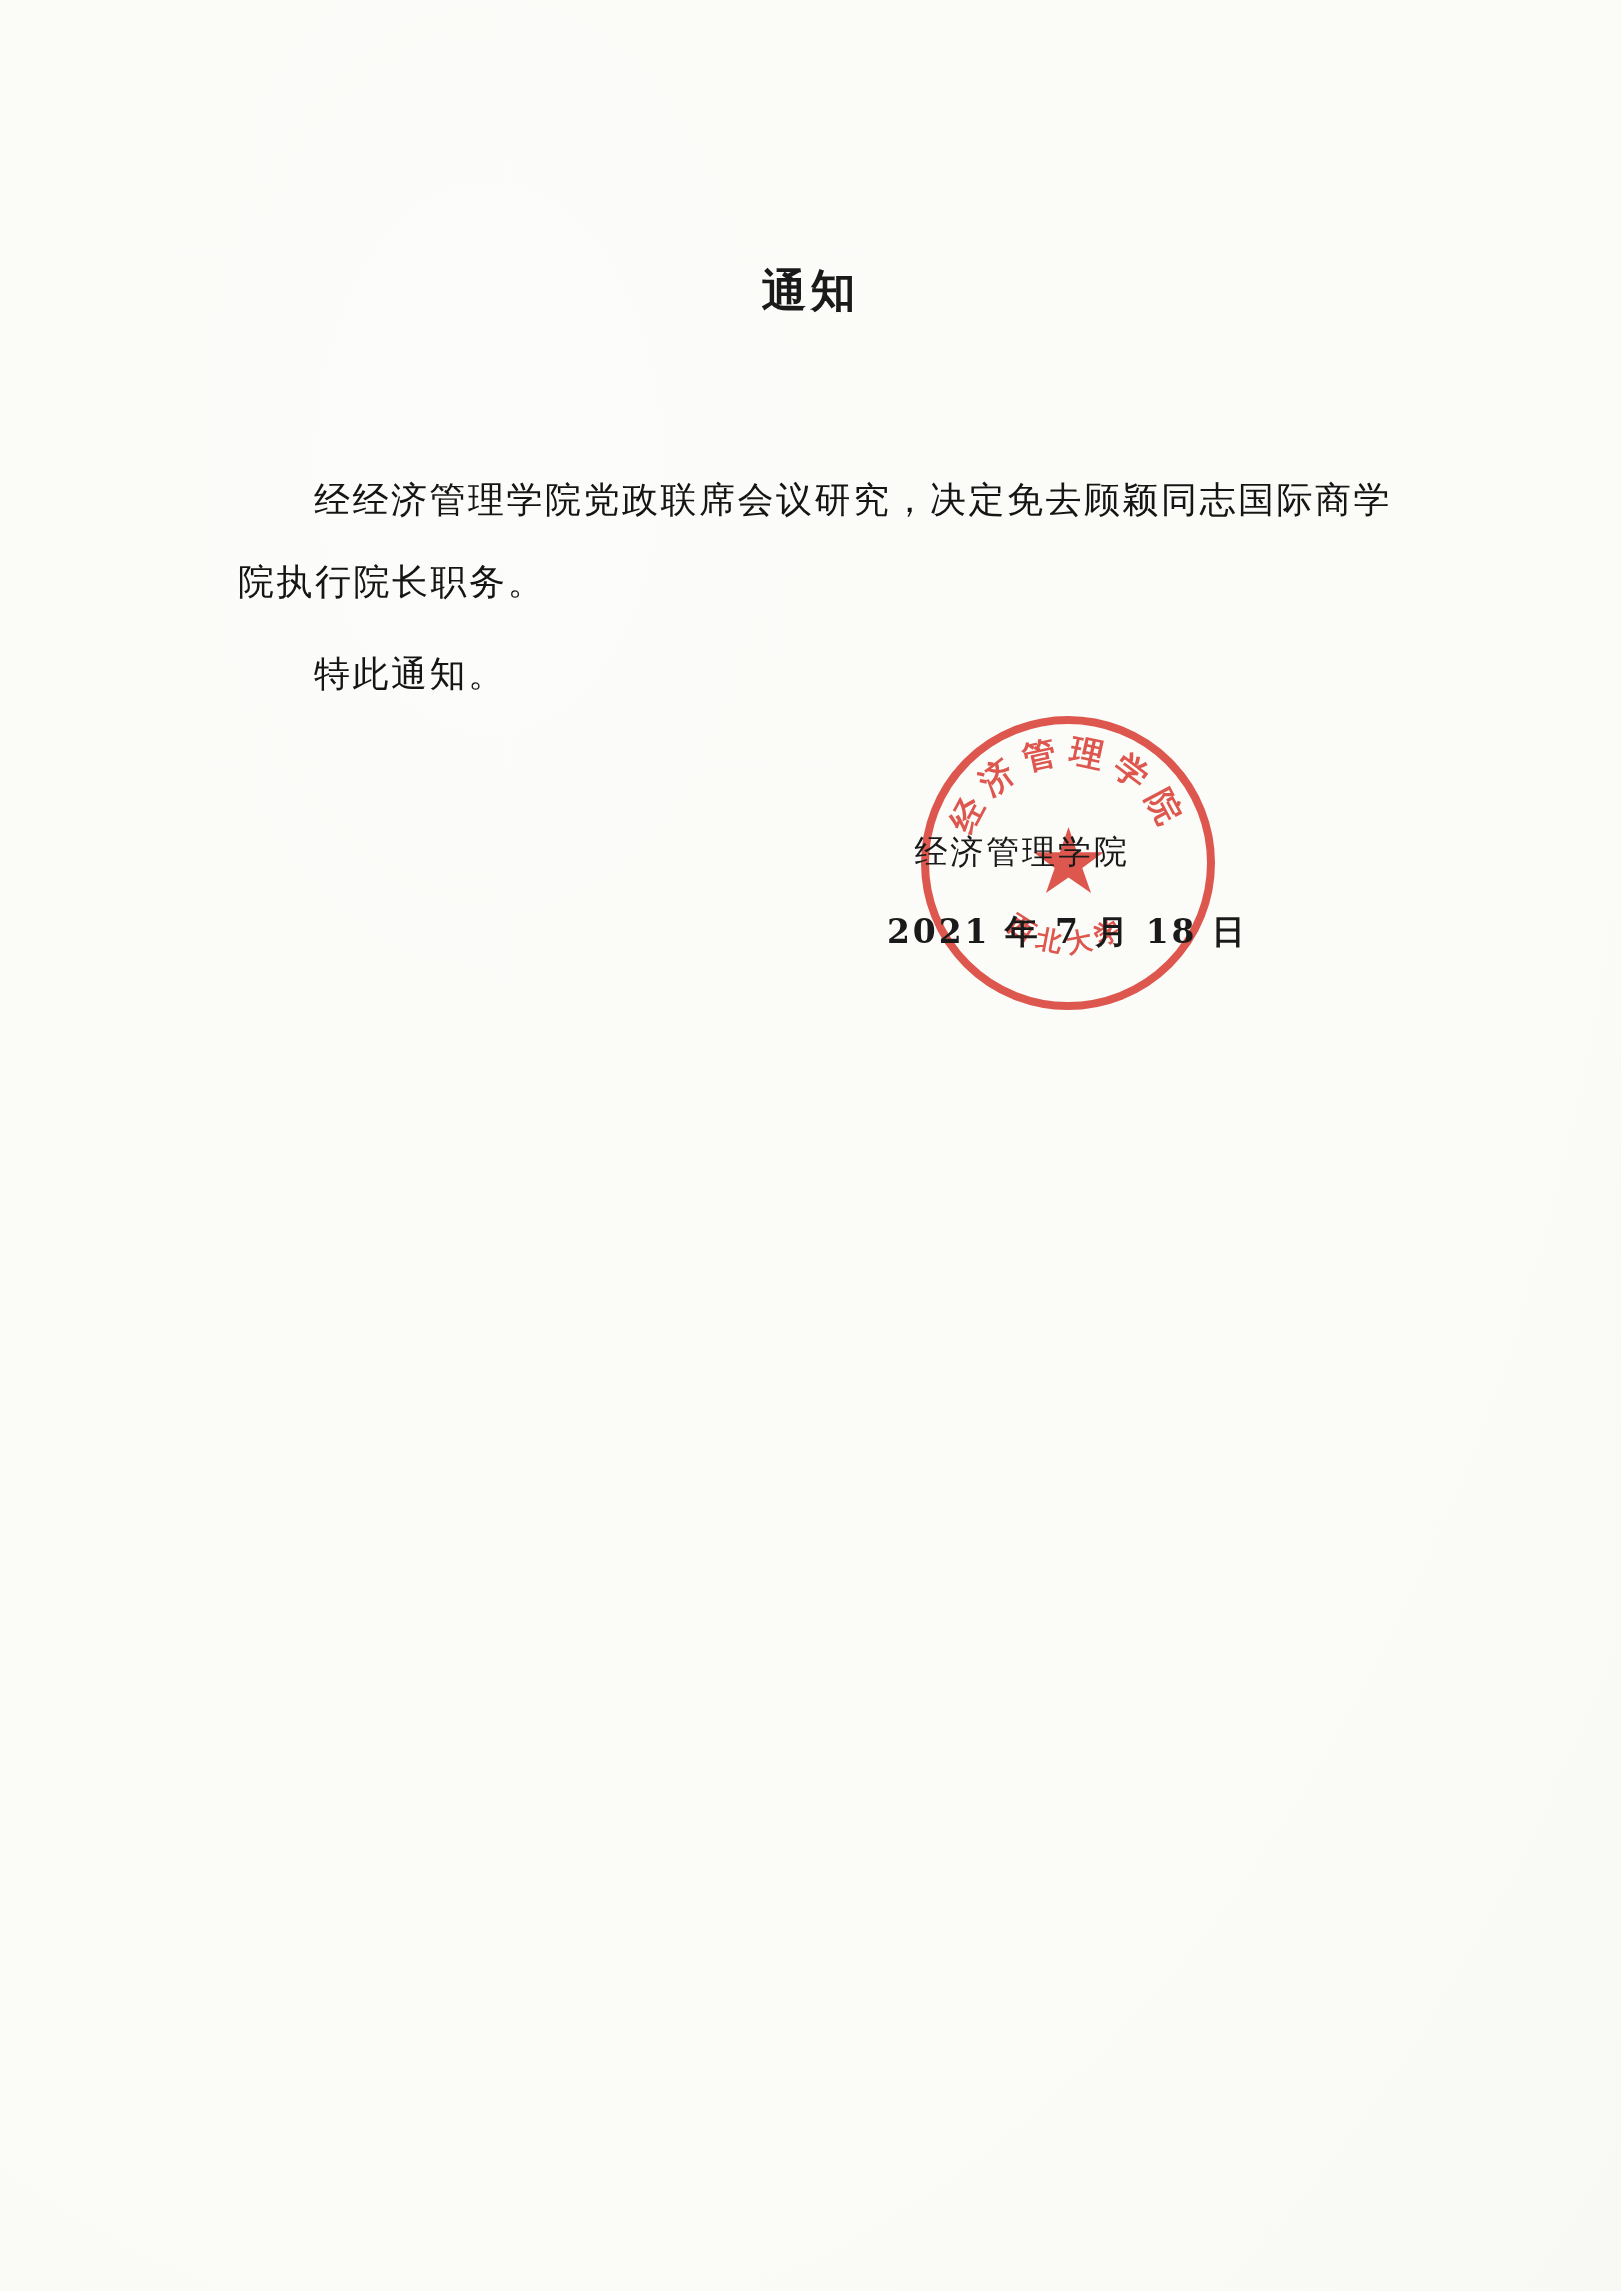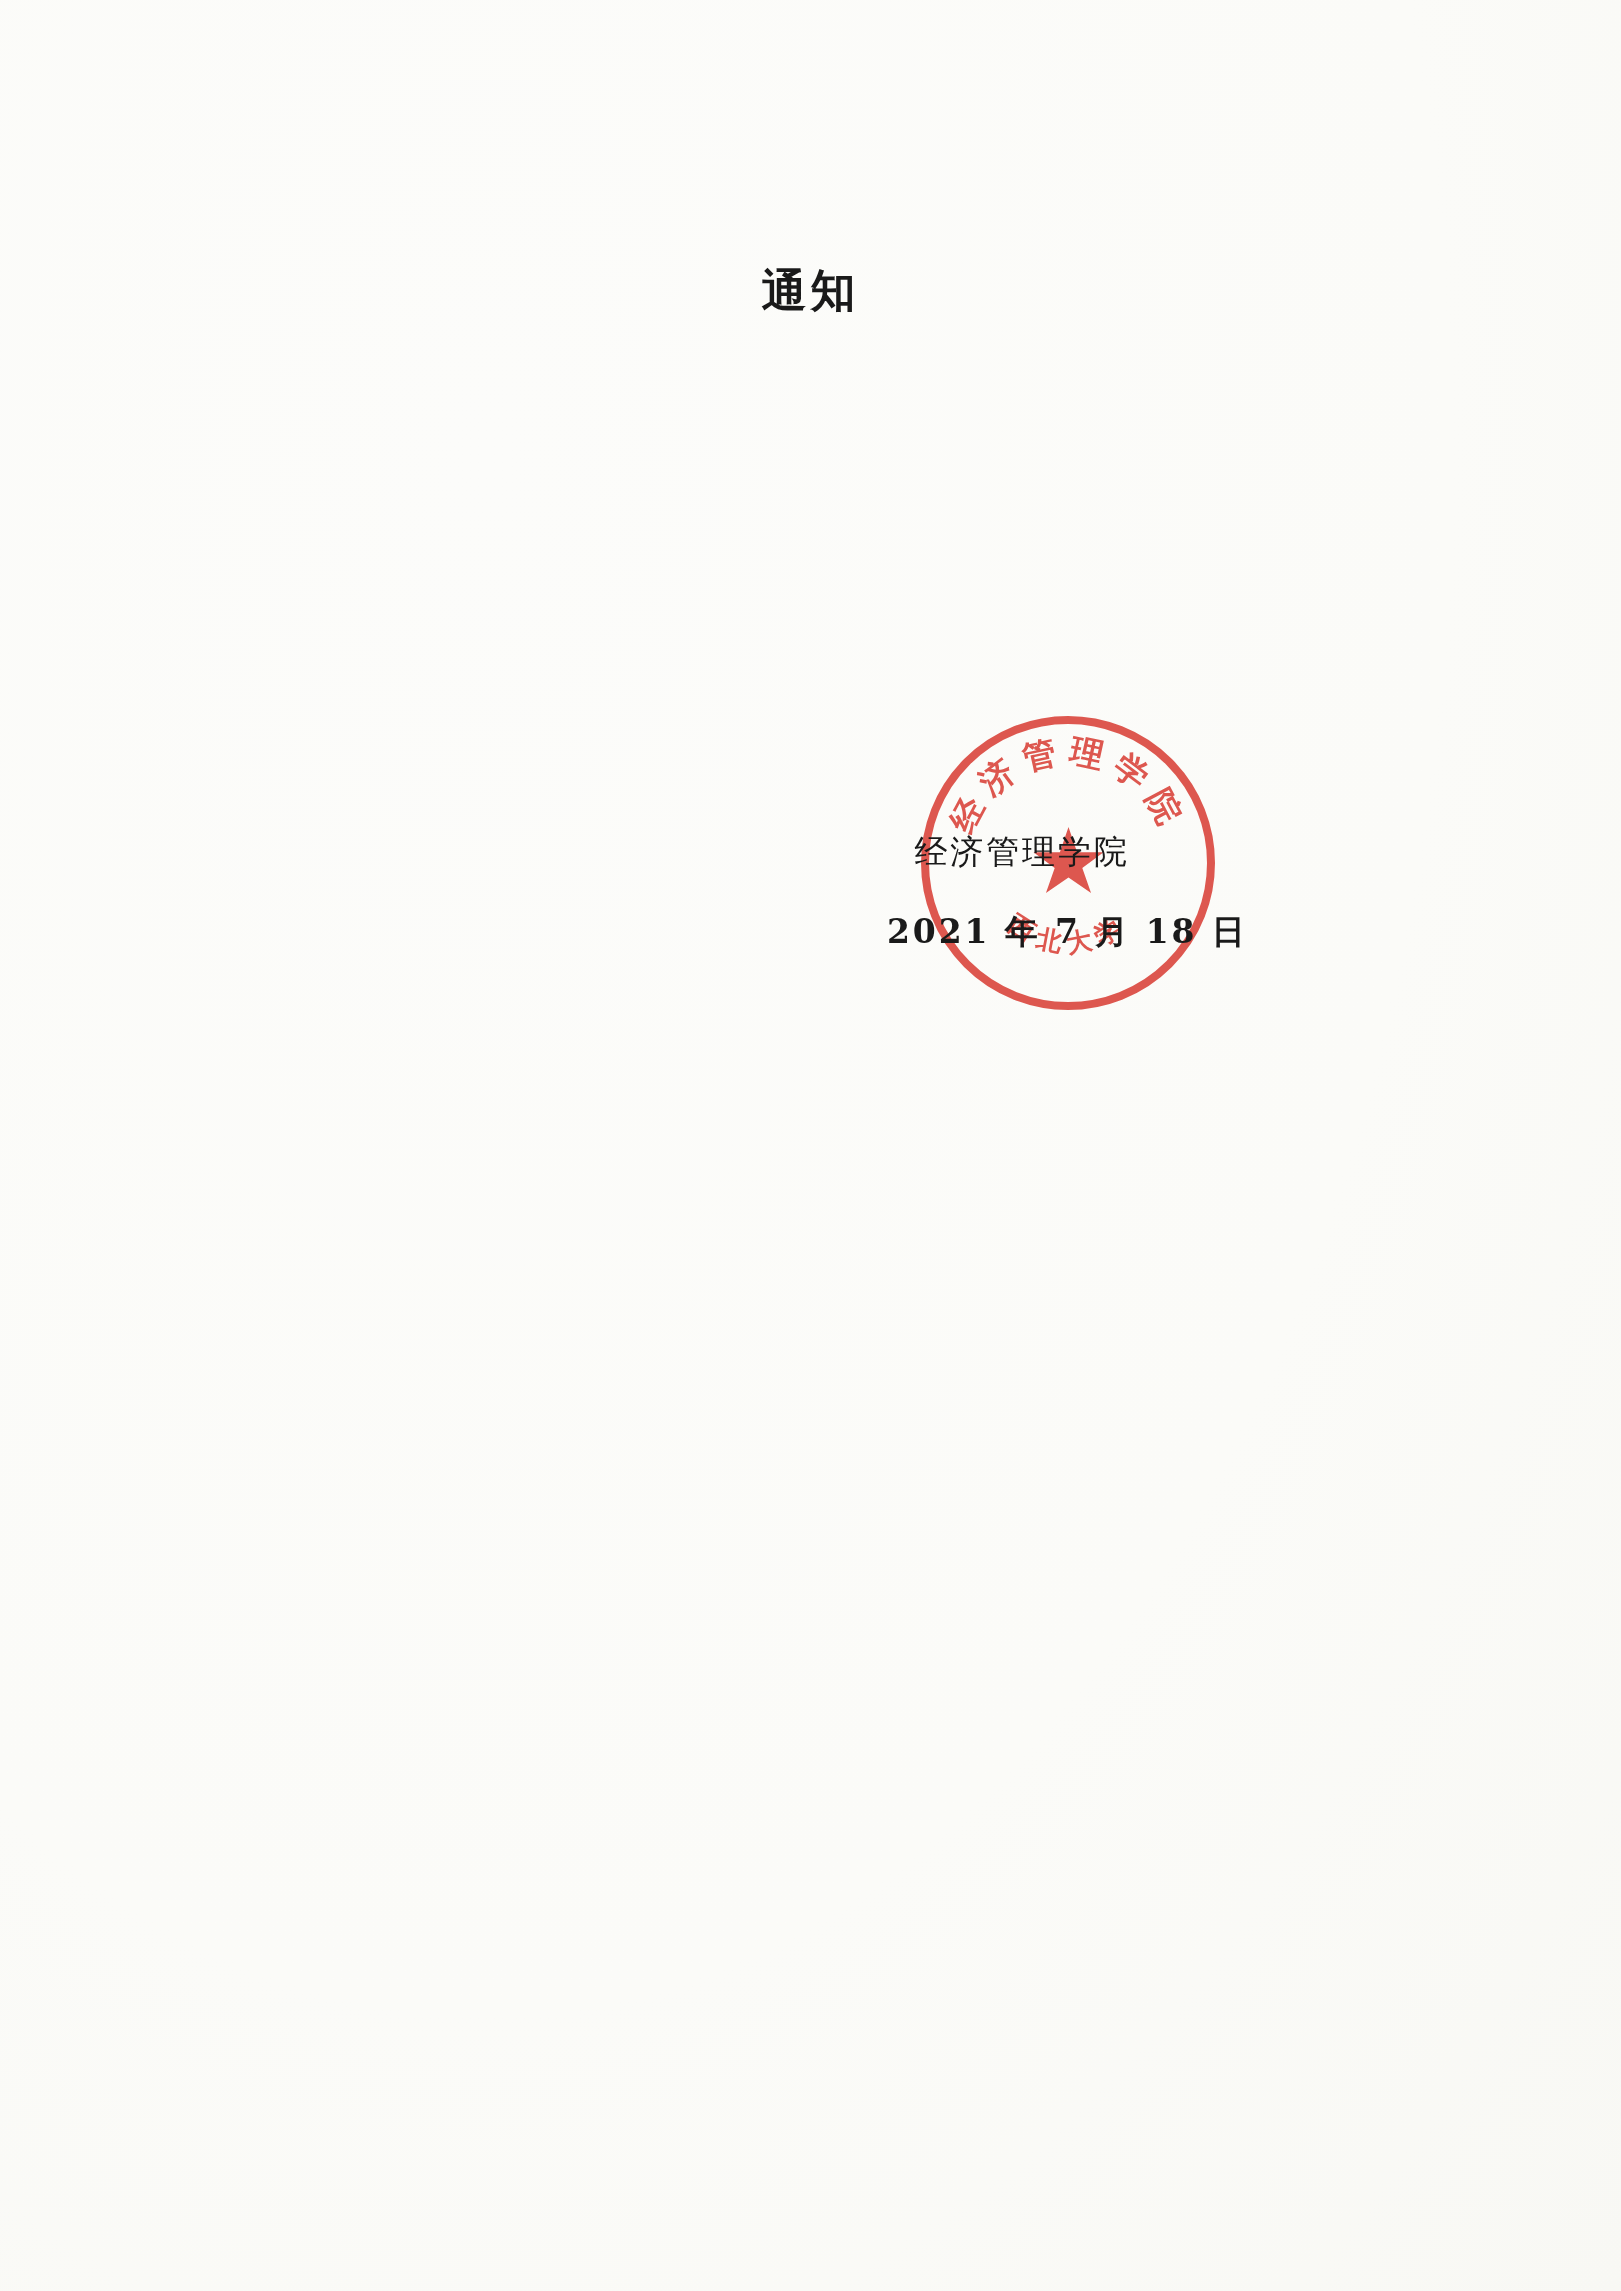--- a/index.html
+++ b/index.html
@@ -117,20 +117,24 @@
   }
 </style>
 </head>
 <body>
 
 <div class="page">
   <div class="paper-tint"></div>
 
   <div class="doc-title">通知</div>
 
+  <div class="body-block">
+    <p class="para">经经济管理学院党政联席会议研究，决定免去顾颖同志国际商学院执行院长职务。</p>
+    <p class="para">特此通知。</p>
+  </div>
 
   <div class="seal">
     <div class="seal-inner">
       <div class="seal-ring"></div>
       <div class="seal-star"></div>
       <svg class="seal-text-svg" viewBox="0 0 300 300">
         <defs>
           <path id="arcTop" d="M 48,150 A 102,102 0 0 1 252,150"></path>
           <path id="arcBottom" d="M 60,150 A 90,90 0 0 0 240,150"></path>
         </defs>

